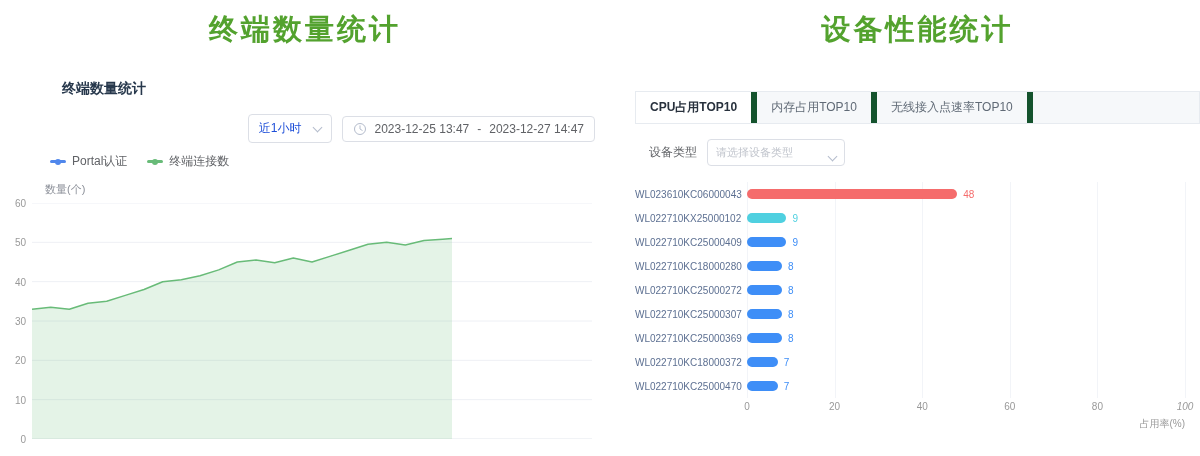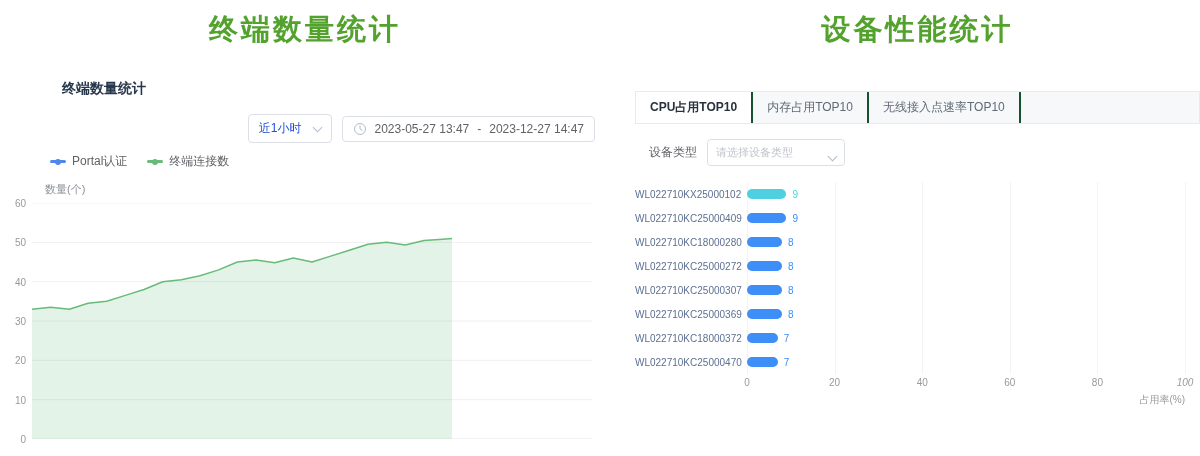--- a/index.html
+++ b/index.html
@@ -24,21 +24,21 @@
   .lc-body{display:flex;margin-top:6px}
   .lc-yticks{position:relative;width:32px;flex:none}
   .lc-ytick{position:absolute;right:6px;transform:translateY(-50%);font-size:10px;color:#999}
   .lc-plot{position:relative;width:560px;height:236px}
   .lc-plot svg{position:absolute;left:0;top:0;width:100%;height:100%;display:block}
   .lc-xticks{position:absolute;top:100%;left:0;width:100%;height:18px}
   .lc-xtick{position:absolute;top:5px;transform:translateX(-50%);font-size:10px;color:#999;white-space:nowrap}
 
   
   .tabs{display:flex;margin-top:41px;border:1px solid #e7ebf0;background:#f6f8fa}
-  .tab{padding:7px 14px;font-size:12px;color:#606a76;border-right:2px solid #14532d;cursor:pointer;white-space:nowrap}
+  .tab{padding:7px 14px;font-size:12px;color:#606a76;border-right:6px solid #14532d;cursor:pointer;white-space:nowrap}
   .tab.active{background:#fff;color:#28313d;font-weight:bold}
   .device-filter{display:flex;align-items:center;gap:10px;margin:15px 0 0 14px}
   .device-filter-label{font-size:12px;color:#606266}
   .device-select{display:flex;align-items:flex-end;justify-content:space-between;gap:10px;width:120px;border:1px solid #dcdfe6;border-radius:4px;padding:5px 8px;font-size:11px;color:#c0c4cc;background:#fff;cursor:pointer}
   .hbar-chart{margin:16px 15px 0 0;padding-left:112px;position:relative}
   .hbar-plot{position:relative}
   .vgrid{position:absolute;top:0;bottom:0;width:1px;background:#f2f4f8}
   .hbar-row{position:relative;height:24px;display:flex;align-items:center}
   .hbar-label{position:absolute;right:100%;margin-right:8px;width:104px;text-align:right;font-size:10px;color:#5d7092;white-space:nowrap}
   .hbar{height:10px;border-radius:5px;position:relative;z-index:1;min-width:2px;flex:none}
@@ -60,21 +60,21 @@
     <div class="filters">
       <div class="select-box">
         <span>近1小时</span>
         <span class="caret"></span>
       </div>
       <div class="date-box">
         <svg class="clock-icon" width="14" height="14" viewBox="0 0 14 14">
           <circle cx="7" cy="7" r="5.5" fill="none" stroke="#b4bccc" stroke-width="1"></circle>
           <path d="M7 3.8 V7 L9.2 8.4" fill="none" stroke="#b4bccc" stroke-width="1" stroke-linecap="round"></path>
         </svg>
-        <span>2023-05-27 13:47</span>
+        <span>2023-12-25 13:47</span>
         <span>-</span>
         <span>2023-12-27 14:47</span>
       </div>
     </div>
 
     <div class="legend">
         <div class="legend-item">
           <span class="legend-mark" style="background: rgb(80, 135, 236);">
             <span class="legend-dot" style="background: rgb(80, 135, 236);"></span>
           </span>
@@ -134,20 +134,25 @@
 
     <div class="hbar-chart">
       <div class="hbar-plot">
           <div class="vgrid" style="left: 0%;"></div>
           <div class="vgrid" style="left: 20%;"></div>
           <div class="vgrid" style="left: 40%;"></div>
           <div class="vgrid" style="left: 60%;"></div>
           <div class="vgrid" style="left: 80%;"></div>
           <div class="vgrid" style="left: 100%;"></div>
           <div class="hbar-row">
+            <div class="hbar-label">WL023610KC06000043</div>
+            <div class="hbar" style="width: 48%; background: rgb(245, 108, 108);"></div>
+            <div class="hbar-val" style="color: rgb(245, 108, 108);">48</div>
+          </div>
+          <div class="hbar-row">
             <div class="hbar-label">WL022710KX25000102</div>
             <div class="hbar" style="width: 9%; background: rgb(79, 208, 224);"></div>
             <div class="hbar-val" style="color: rgb(79, 208, 224);">9</div>
           </div>
           <div class="hbar-row">
             <div class="hbar-label">WL022710KC25000409</div>
             <div class="hbar" style="width: 9%; background: rgb(62, 142, 247);"></div>
             <div class="hbar-val" style="color: rgb(62, 142, 247);">9</div>
           </div>
           <div class="hbar-row">

